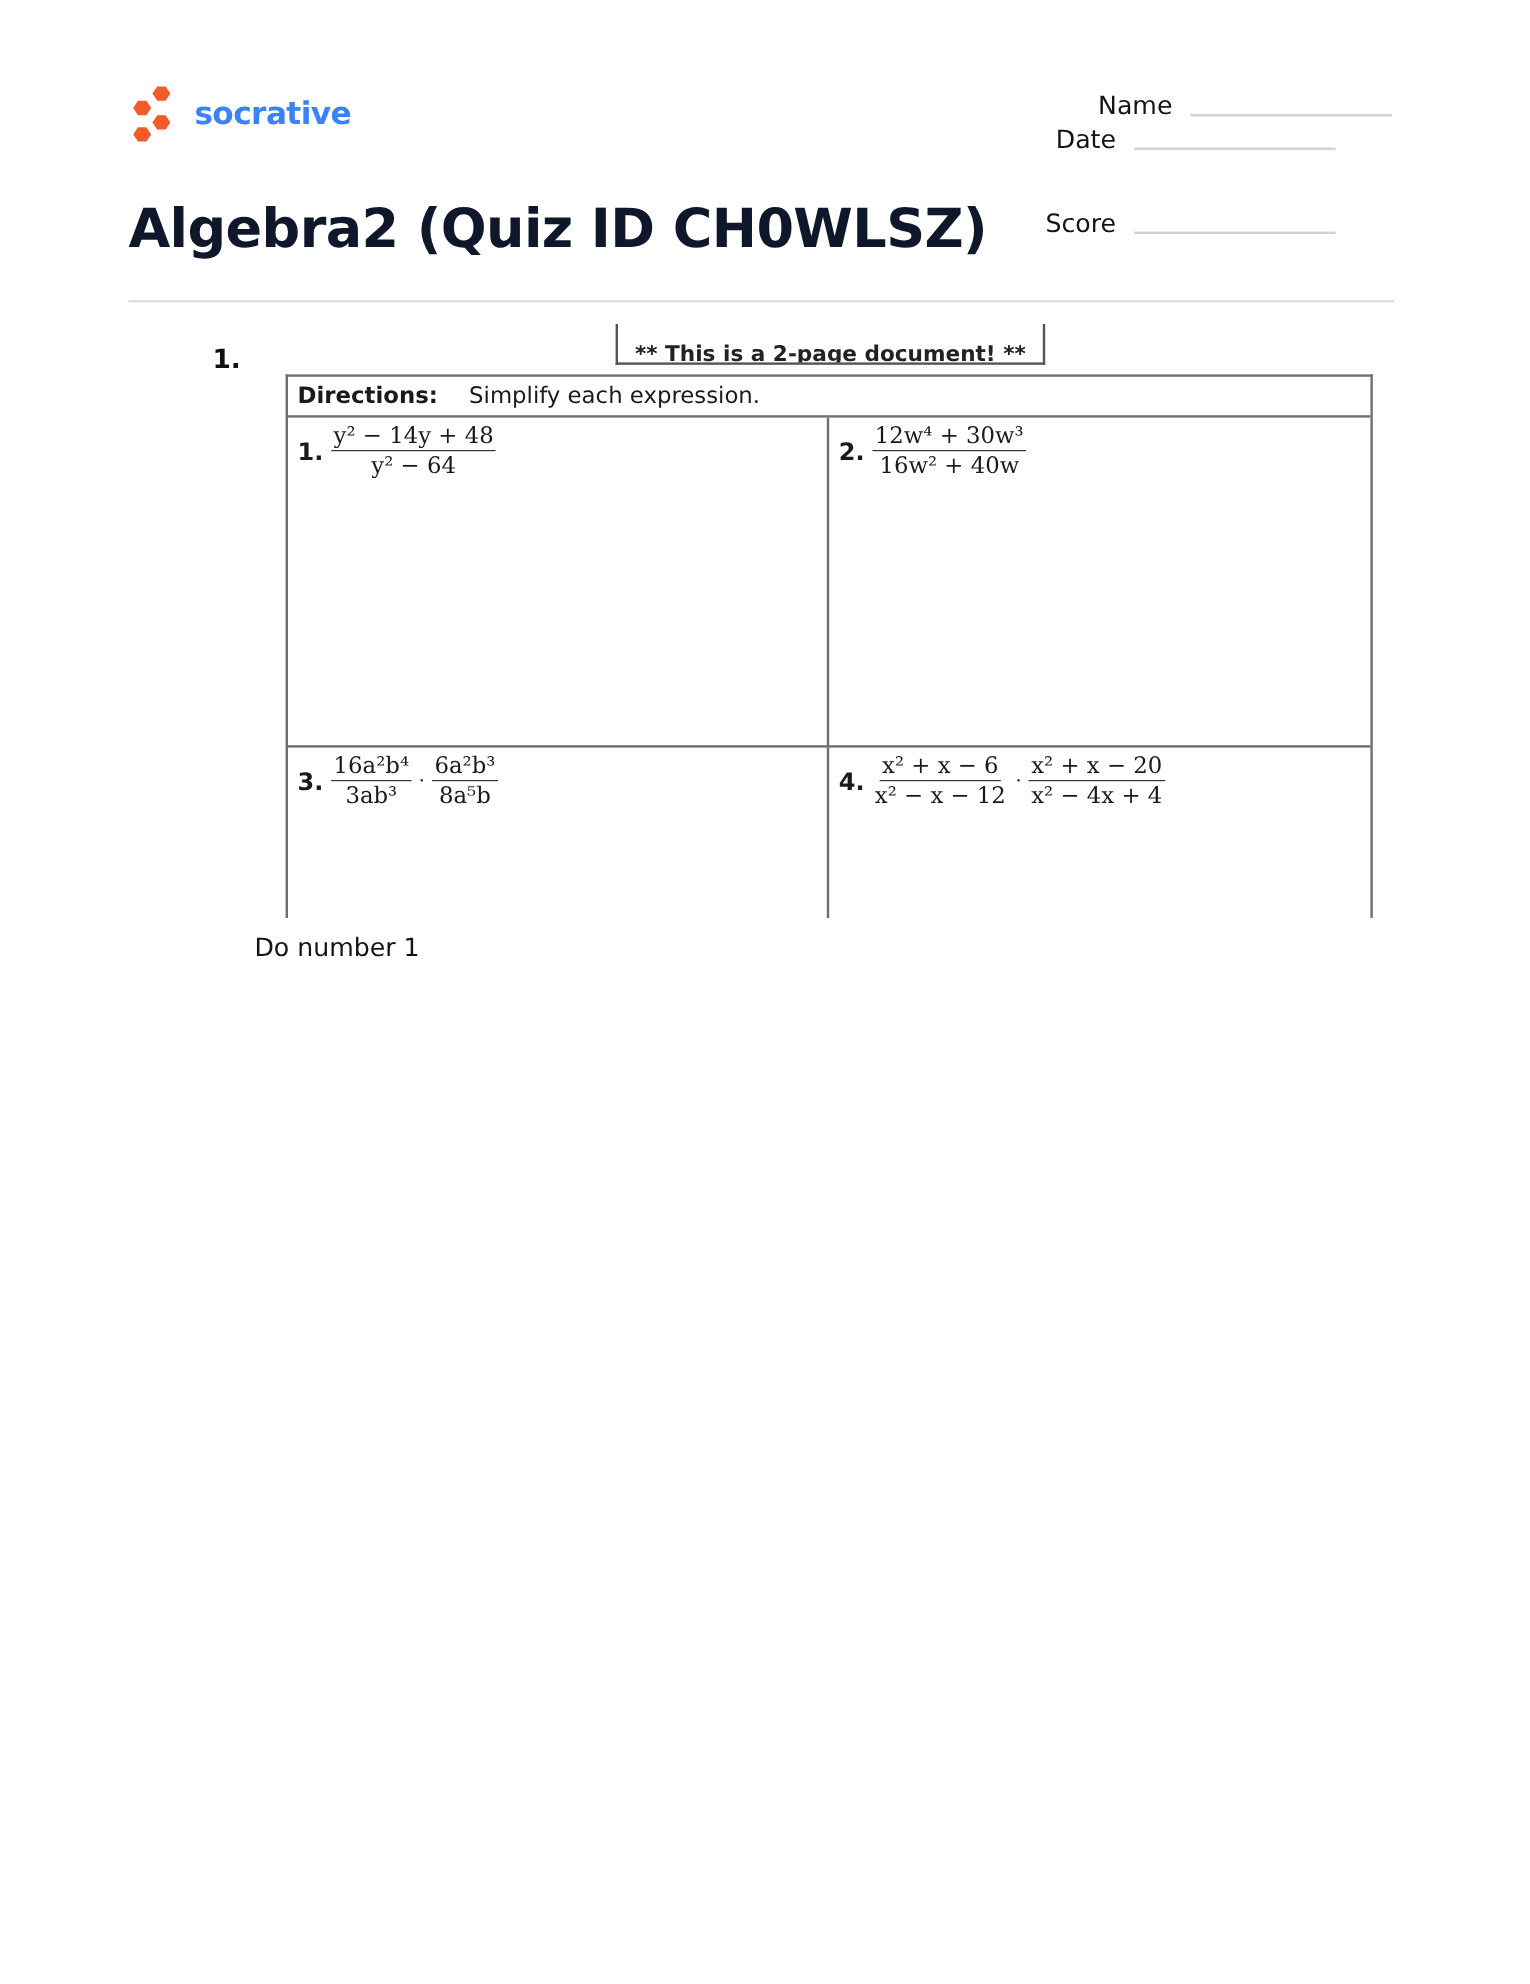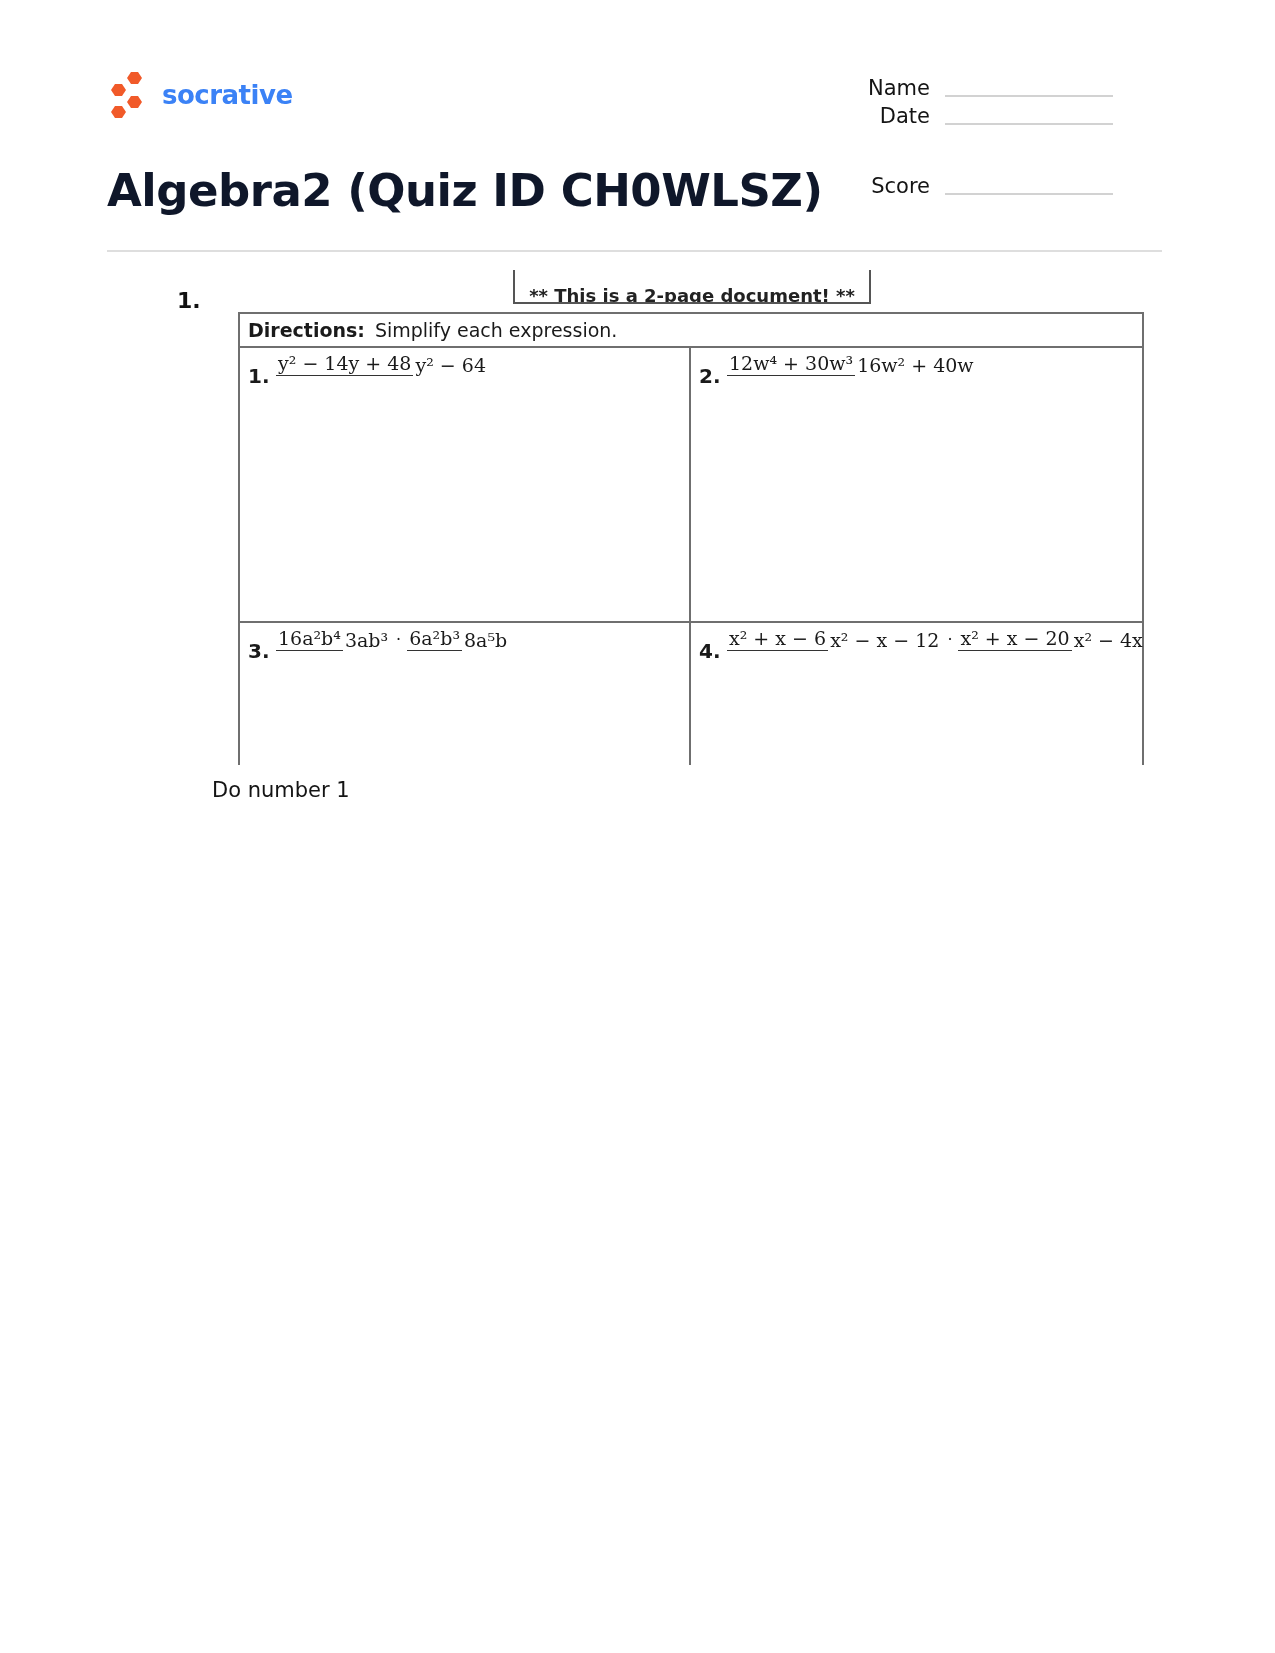--- a/index.html
+++ b/index.html
@@ -18,49 +18,49 @@
     .divider { position: absolute; left: 107px; top: 250px; width: 1055px; height: 0; border-top: 2px solid #dedede; }
 
     .q-number { position: absolute; left: 177px; top: 288px; font-family: "DejaVu Sans", sans-serif; font-weight: bold; font-size: 22px; }
 
     
     .worksheet { position: absolute; left: 230px; top: 270px; width: 916px; height: 495px; overflow: hidden; background: #fff; }
     .banner { position: absolute; left: 283px; top: 0; width: 354px; height: 32px; border: 2px solid #555; border-top: none; display: flex; align-items: center; justify-content: center; overflow: hidden; }
     .banner span { font-family: "DejaVu Sans", sans-serif; font-weight: bold; font-size: 18px; color: #222; transform: translateY(9px); white-space: nowrap; }
     .grid { position: absolute; left: 8px; top: 42px; width: 906px; height: 470px; border: 2px solid #6f6f6f; border-bottom: none; box-sizing: border-box; }
     .directions { height: 32px; border-bottom: 2px solid #6f6f6f; display: flex; align-items: center; padding-left: 8px; font-family: "DejaVu Sans", sans-serif; font-size: 19px; color: #1a1a1a; }
-    .directions b { margin-right: 10px; }
+    .directions b { margin-right: 26px; }
     .cells { display: grid; grid-template-columns: 451px 451px; grid-template-rows: 275px 160px; }
     .cell { position: relative; box-sizing: border-box; }
     .cell.c1 { border-right: 2px solid #6f6f6f; border-bottom: 2px solid #6f6f6f; }
     .cell.c2 { border-bottom: 2px solid #6f6f6f; }
     .cell.c3 { border-right: 2px solid #6f6f6f; }
     .p-num { position: absolute; left: 8px; top: 16px; font-family: "DejaVu Sans", sans-serif; font-weight: bold; font-size: 20px; color: #1a1a1a; }
     .expr { position: absolute; left: 36px; top: 4px; display: flex; align-items: center; font-family: "DejaVu Serif", serif; font-size: 19px; color: #1a1a1a; }
-    .frac { display: inline-flex; flex-direction: row; align-items: center; }
+    .frac { display: inline-flex; flex-direction: column; align-items: center; }
     .frac .num { padding: 0 2px 1px; border-bottom: 1.5px solid #333; white-space: nowrap; }
     .frac .den { padding: 1px 2px 0; white-space: nowrap; }
     .dot { margin: 0 6px; font-size: 16px; }
 
     .response { position: absolute; left: 212px; top: 778px; font-size: 21px; color: #141414; font-family: "DejaVu Sans", sans-serif; }
   </style>
 </head>
 <body>
 
 <div class="logo">
   <svg viewBox="0 0 40 50">
     <polygon points="24,2 31,2 35,8 31,14 24,14 20,8" fill="#f15a29"></polygon>
     <polygon points="8,14 15,14 19,20 15,26 8,26 4,20" fill="#f15a29"></polygon>
     <polygon points="24,26 31,26 35,32 31,38 24,38 20,32" fill="#f15a29"></polygon>
     <polygon points="8,36 15,36 19,42 15,48 8,48 4,42" fill="#f15a29"></polygon>
   </svg>
   <span class="logo-text">socrative</span>
 </div>
 
-<div class="field-row" style="left:810px; top:76px;">
+<div class="field-row" style="left:857px; top:76px;">
   <span class="field-label">Name</span>
   <span class="field-line"></span>
 </div>
 <div class="field-row" style="left:810px; top:104px;">
   <span class="field-label">Date</span>
   <span class="field-line"></span>
 </div>
 <div class="field-row" style="left:810px; top:174px;">
   <span class="field-label">Score</span>
   <span class="field-line"></span>

